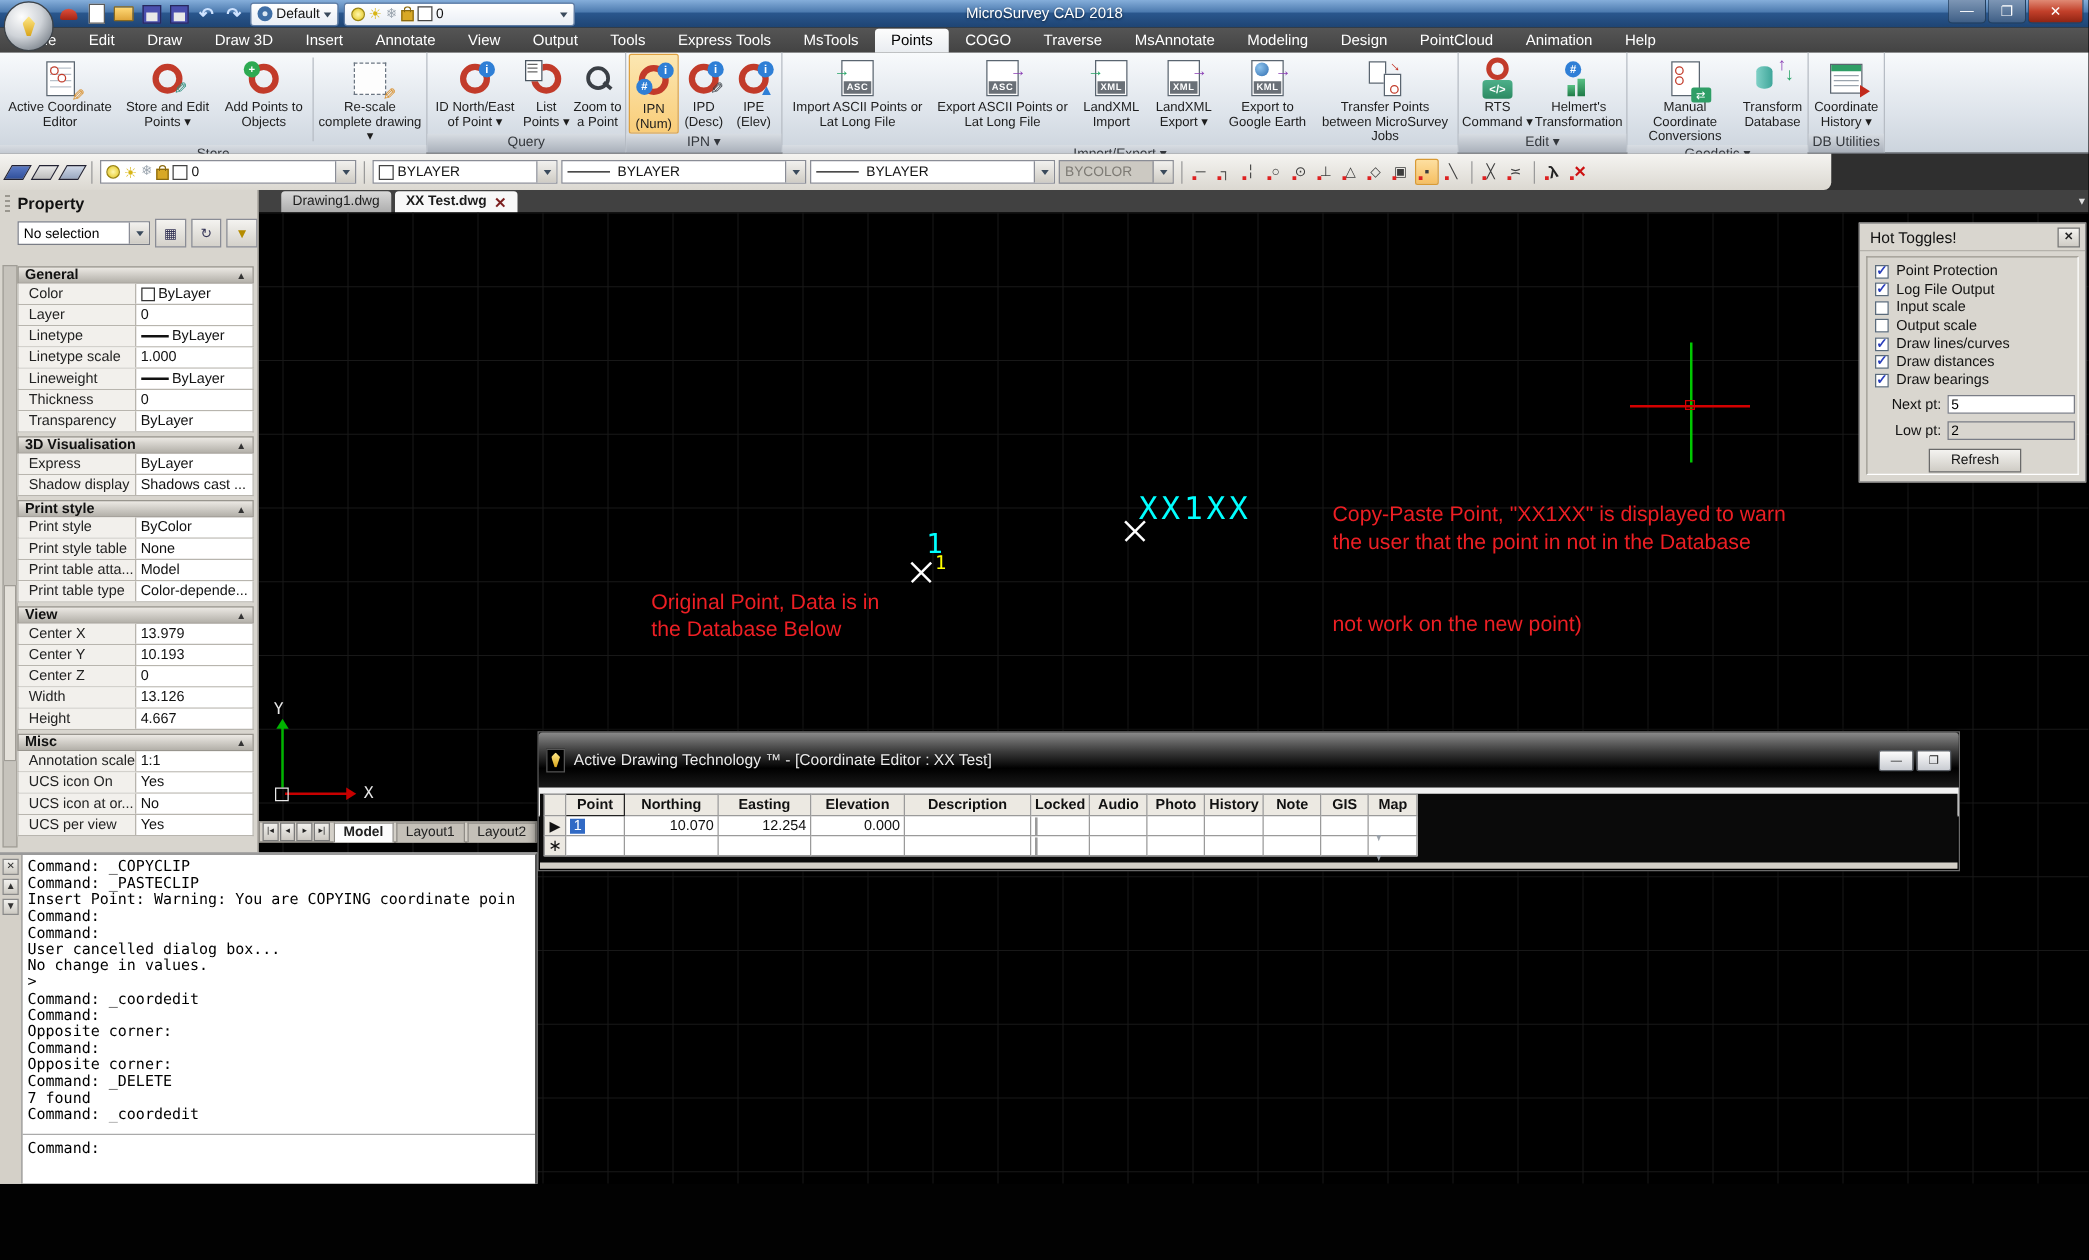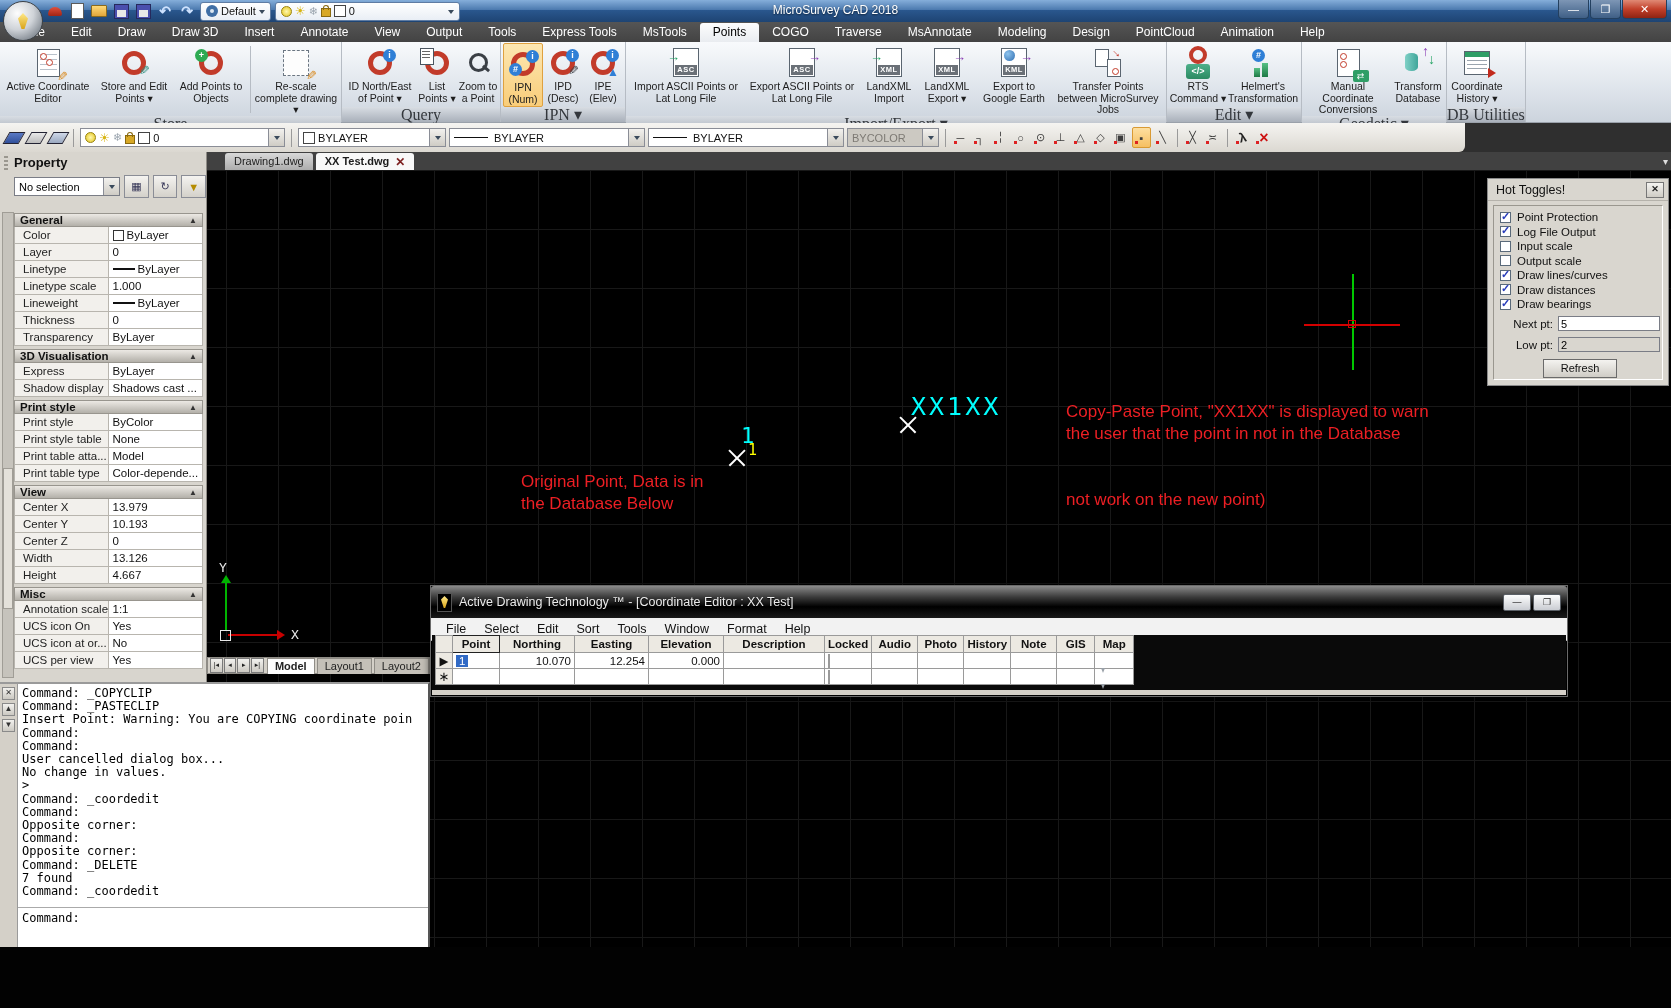--- a/index.html
+++ b/index.html
@@ -44,22 +44,22 @@
   .rtabs{position:absolute;left:0;top:22px;width:1671px;height:20px;background:linear-gradient(#555,#434343);
     display:flex;align-items:center;box-sizing:border-box;}
   .rtab{padding:0 13px;font-size:12px;color:#fff;line-height:19px;height:19px;}
   .rtab.active{background:linear-gradient(#fdfdfd,#e9ecf0);color:#000;border-radius:3px 3px 0 0;}
 
   
   .ribbon{position:absolute;left:0;top:42px;width:1671px;height:81px;box-sizing:border-box;
     background:linear-gradient(#f8fafc,#dee4eb 60%,#ccd4dd);border-bottom:1px solid #9aa1aa;display:flex;}
   .rgroup{display:flex;flex-direction:column;border-right:1px solid #b6bcc4;}
   .rg-content{flex:1;display:flex;align-items:stretch;padding:1px 2px 0 2px;}
-  .rg-label{height:15px;background:linear-gradient(#d8dde3,#a9b0ba);font-size:16px;color:#33373c;
-    text-align:center;line-height:15px;font-family:Liberation Serif, serif;}
+  .rg-label{height:15px;background:linear-gradient(#d8dde3,#a9b0ba);font-size:11px;color:#33373c;
+    text-align:center;line-height:15px;}
   .rbtn{display:flex;flex-direction:column;align-items:center;font-size:10.5px;line-height:11.5px;
     color:#1d1d1d;text-align:center;padding-top:1px;box-sizing:border-box;}
   .rbtn.sel{background:linear-gradient(#fcе7b2,#f9cd79);background:linear-gradient(#fce7b2,#f9cd79);
     border:1px solid #dfa13f;border-radius:2px;}
   .ricon{height:37px;display:flex;align-items:center;justify-content:center;position:relative;width:100%;}
   .vsep{width:1px;background:#b6bcc4;margin:3px 2px;}
   .ring{display:inline-block;width:14px;height:14px;border:5px solid #c23b2a;border-radius:50%;position:relative;}
   .bdg{position:absolute;width:13px;height:13px;border-radius:50%;background:#2f7fd6;color:#fff;
     font-weight:bold;font-size:9px;line-height:13px;text-align:center;z-index:2;}
   .b-tr{top:-7px;right:-9px;} .b-tl{top:-7px;left:-9px;} .b-c{left:-7px;bottom:-5px;}
@@ -190,21 +190,21 @@
     display:flex;align-items:center;padding-left:2px;box-sizing:border-box;border:1px solid #8f8c86;}
   .lnav{width:13px;height:13px;background:linear-gradient(#f2f1ee,#ccc9c2);border:1px solid #7a7a7a;
     font-size:7px;line-height:12px;text-align:center;color:#222;margin-right:1px;}
   .ltab{padding:0 7px;font-size:11px;height:15px;line-height:15px;color:#222;background:#c4c0b8;
     border:1px solid #8f8c86;border-bottom:none;margin-left:2px;}
   .ltab.active{background:#fdfdfd;font-weight:bold;}
 
   
   .coordwin{position:absolute;left:430px;top:585px;width:1138px;height:112px;z-index:5;
     border:1px solid #6a6a6a;box-sizing:border-box;background:#000;box-shadow:0 0 8px rgba(0,0,0,.7);}
-  .cw-title{height:32px;background:linear-gradient(180deg,#8a8a8a 0%,#3a3a3a 35%,#000 65%,#1a1a1a 100%);
+  .cw-title{height:44px;background:linear-gradient(180deg,#8a8a8a 0%,#3a3a3a 35%,#000 65%,#1a1a1a 100%);
     border-radius:3px 3px 0 0;display:flex;align-items:center;padding:0 6px;gap:7px;}
   .cw-icon{width:13px;height:17px;background:#000;border:1px solid #555;display:flex;align-items:center;justify-content:center;}
   .cw-bob{width:7px;height:12px;background:linear-gradient(180deg,#ffe98a,#d9a418);
     clip-path:polygon(50% 0,100% 30%,60% 100%,40% 100%,0 30%);}
   .cw-text{color:#ececec;font-size:12.5px;text-shadow:0 1px 1px #000;}
   .cw-btns{margin-left:auto;display:flex;gap:2px;}
   .cwb{width:26px;height:15px;background:linear-gradient(#fdfdfd,#c9ccd2);border:1px solid #5a5f66;
     border-radius:2px;font-size:9px;line-height:14px;text-align:center;color:#222;}
   .cw-menu{height:22px;background:#f2f2f2;border-bottom:1px solid #b8b8b8;display:flex;align-items:center;padding-left:6px;}
   .cw-mitem{padding:0 9px;font-size:12.5px;color:#111;}

